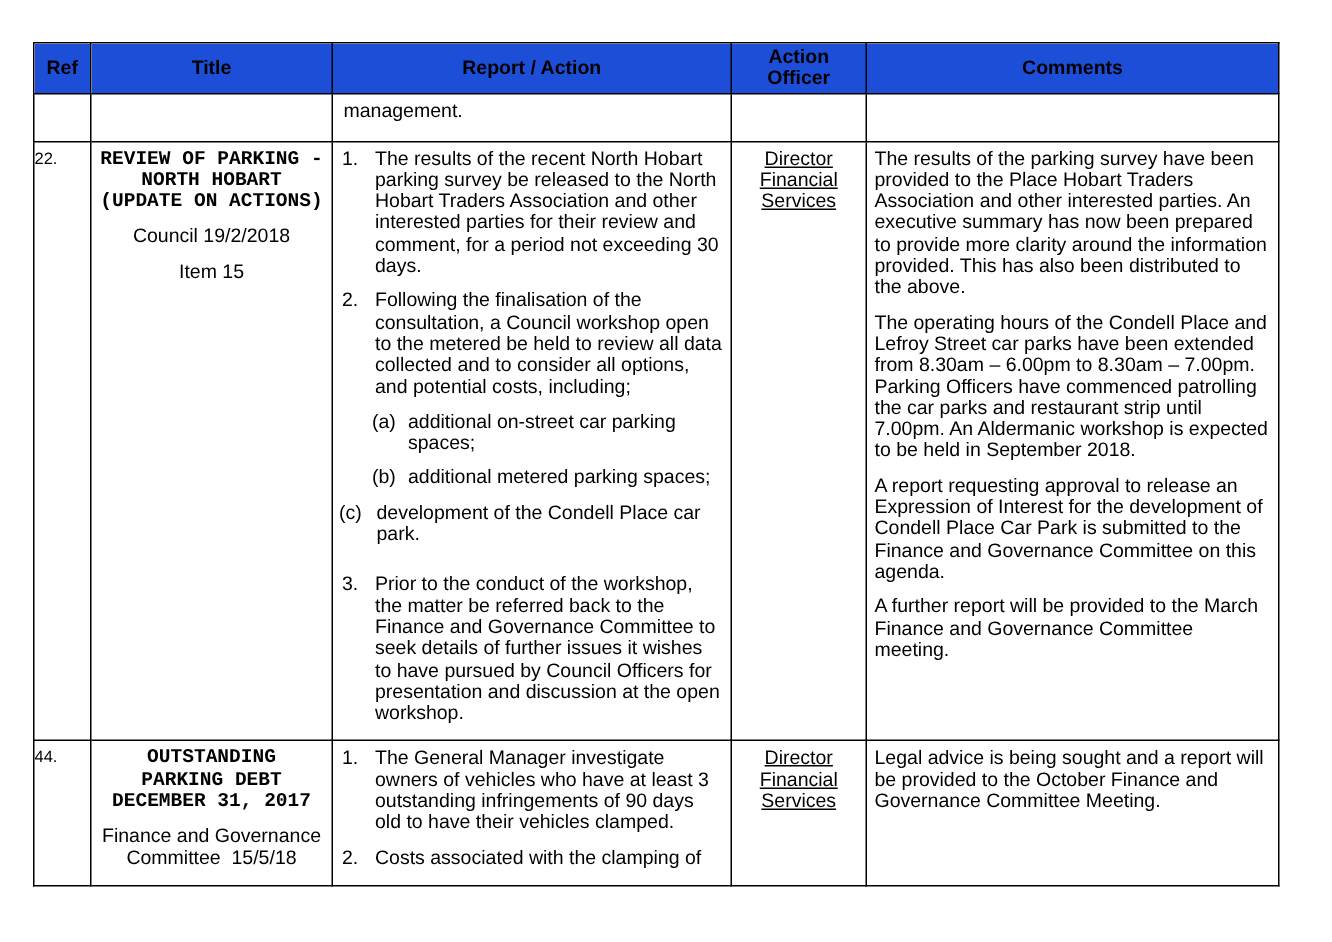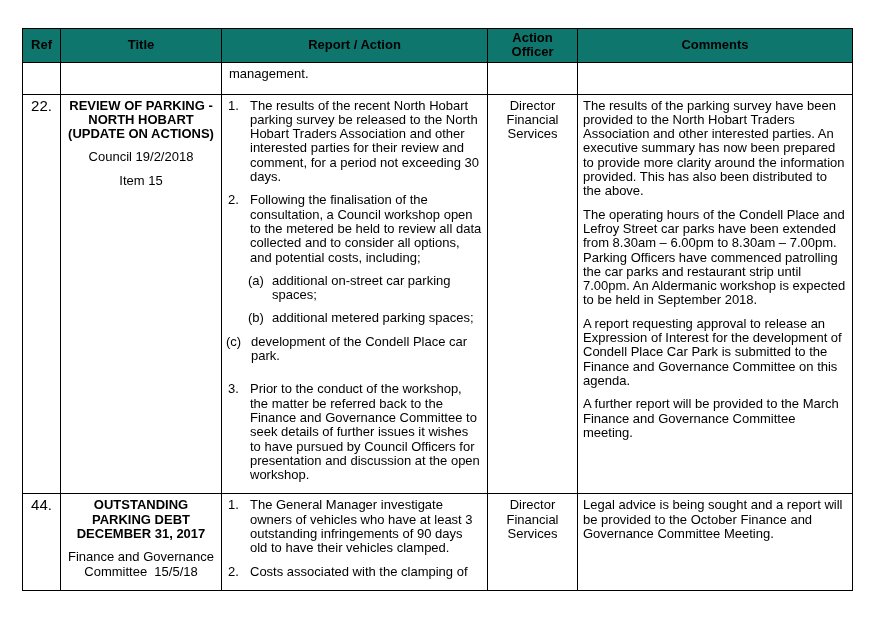--- a/index.html
+++ b/index.html
@@ -23,44 +23,43 @@
     table-layout: fixed;
     font-size: 13px;
     line-height: 14.3px;
   }
   table.agenda th, table.agenda td {
     border: 1px solid #000000;
     vertical-align: top;
     overflow: hidden;
   }
   table.agenda th {
-    background: #0f766e;
+    background: #1d4ed8;
     font-weight: bold;
     text-align: center;
     vertical-align: middle;
     padding: 2px 3px;
     height: 33px;
   }
   td.c-ref {
-    text-align: center;
     padding-top: 4px;
-    font-size: 15px;
+    font-size: 11px;
   }
   td.c-title {
     text-align: center;
     padding: 4px 4px;
   }
-  .title-bold { font-weight: bold; }
+  .title-bold { font-weight: bold; font-family: Liberation Mono, monospace; }
   .title-sub {
     margin-top: 9px;
     white-space: pre-wrap;
     text-align: center;
   }
   td.c-report { padding: 4px 5px 2px 0; }
-  td.c-officer { text-align: center; padding: 4px 3px; }
+  td.c-officer { text-align: center; padding: 4px 3px; text-decoration: underline; }
   td.c-comments { padding: 4px 5px 2px 5px; }
 
   .blk { position: relative; margin-bottom: 9px; }
   .blk .marker { position: absolute; top: 0; }
   .blk.plain { padding-left: 7px; }
   .blk.num { padding-left: 28px; }
   .blk.num .marker { left: 6px; }
   .blk.sub { padding-left: 50px; }
   .blk.sub .marker { left: 26px; }
   .blk.subc { padding-left: 29px; }
@@ -112,21 +111,21 @@
           <td class="c-report">
             <div class="blk num"><span class="marker">1.</span><span class="txt">The results of the recent North Hobart parking survey be released to the North Hobart Traders Association and other interested parties for their review and comment, for a period not exceeding 30 days.</span></div>
             <div class="blk num"><span class="marker">2.</span><span class="txt">Following the finalisation of the consultation, a Council workshop open to the metered be held to review all data collected and to consider all options, and potential costs, including;</span></div>
             <div class="blk sub"><span class="marker">(a)</span><span class="txt">additional on-street car parking spaces;</span></div>
             <div class="blk sub"><span class="marker">(b)</span><span class="txt">additional metered parking spaces;</span></div>
             <div class="blk subc"><span class="marker">(c)</span><span class="txt">development of the Condell Place car park.</span></div>
             <div class="blk num gap"><span class="marker">3.</span><span class="txt">Prior to the conduct of the workshop, the matter be referred back to the Finance and Governance Committee to seek details of further issues it wishes to have pursued by Council Officers for presentation and discussion at the open workshop.</span></div>
           </td>
           <td class="c-officer">Director Financial Services</td>
           <td class="c-comments">
-            <div class="cpara">The results of the parking survey have been provided to the North Hobart Traders Association and other interested parties. An executive summary has now been prepared to provide more clarity around the information provided. This has also been distributed to the above.</div>
+            <div class="cpara">The results of the parking survey have been provided to the Place Hobart Traders Association and other interested parties. An executive summary has now been prepared to provide more clarity around the information provided. This has also been distributed to the above.</div>
             <div class="cpara">The operating hours of the Condell Place and Lefroy Street car parks have been extended from 8.30am – 6.00pm to 8.30am – 7.00pm. Parking Officers have commenced patrolling the car parks and restaurant strip until 7.00pm. An Aldermanic workshop is expected to be held in September 2018.</div>
             <div class="cpara">A report requesting approval to release an Expression of Interest for the development of Condell Place Car Park is submitted to the Finance and Governance Committee on this agenda.</div>
             <div class="cpara">A further report will be provided to the March Finance and Governance Committee meeting.</div>
           </td>
         </tr>
         <tr>
           <td class="c-ref">44.</td>
           <td class="c-title">
             <div class="title-bold">OUTSTANDING</div>
             <div class="title-bold">PARKING DEBT</div>

